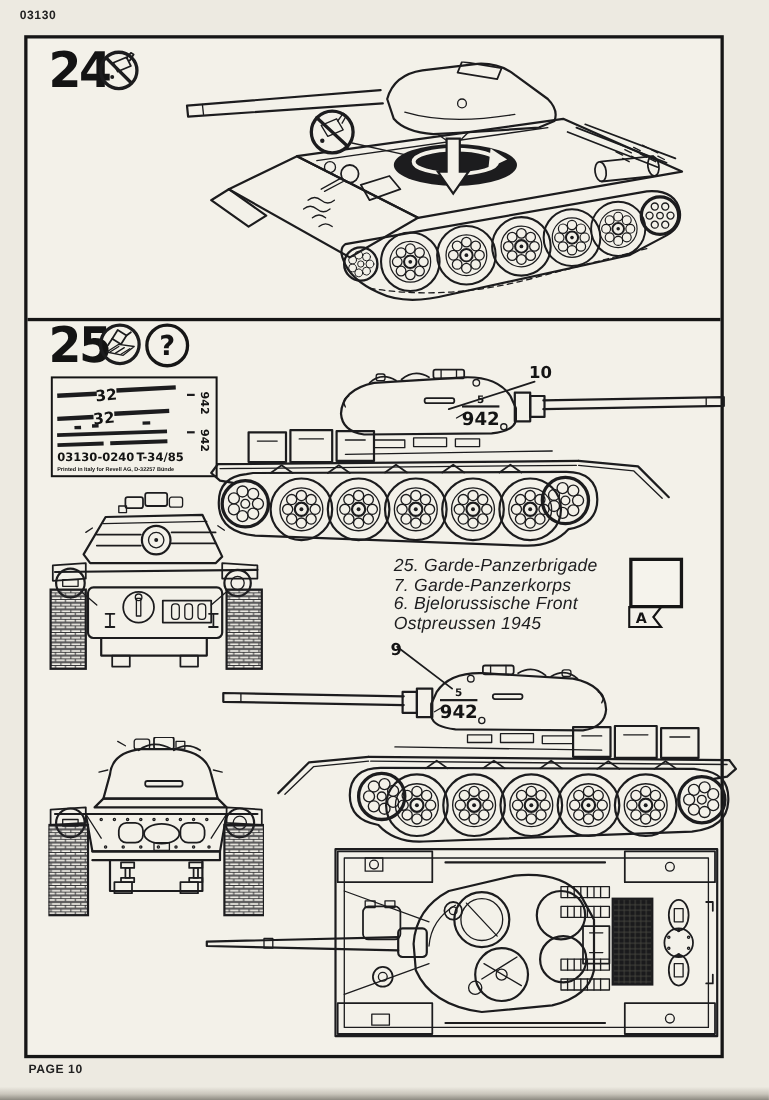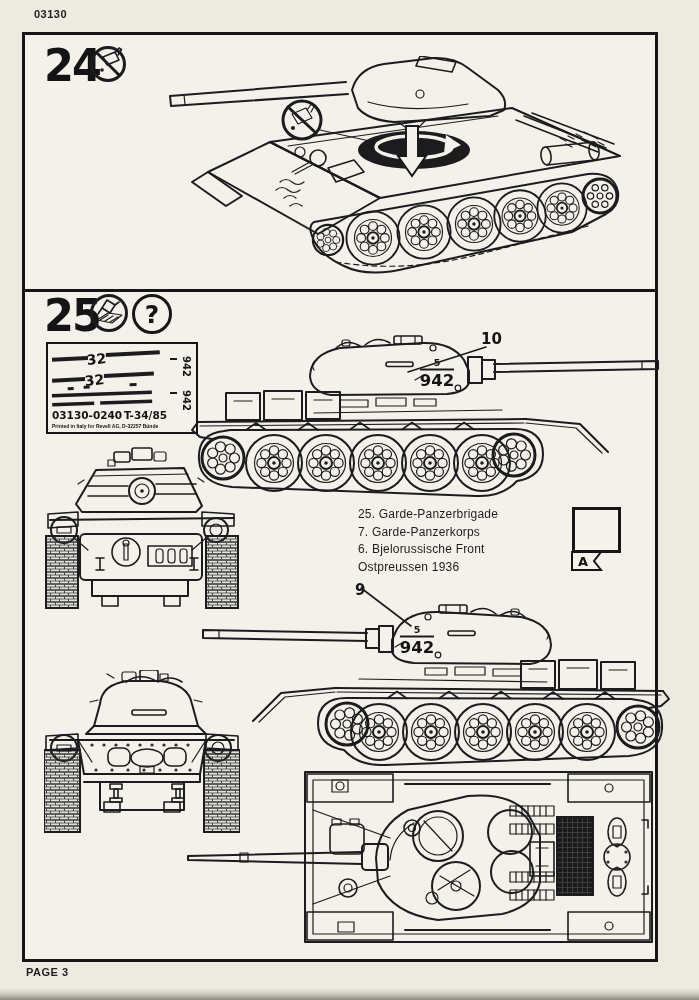--- a/index.html
+++ b/index.html
@@ -20,21 +20,21 @@
     font-size:43px;line-height:1;letter-spacing:-2px;color:#141414;
     transform:scaleY(1.04);
   }
   .divider{height:3px;background:#161616;}
   .q-icon{
     width:34px;height:34px;border:3px solid #161616;border-radius:50%;
     display:flex;align-items:center;justify-content:center;
     font-family:"DejaVu Sans",sans-serif;font-weight:bold;font-size:25px;color:#141414;
     background:#f3f1e9;
   }
-  .unit-text{font-size:12px;line-height:17.5px;letter-spacing:.2px;color:#1d1d1f;}
+  .unit-text{font-size:16px;line-height:17.5px;letter-spacing:.2px;color:#1d1d1f;font-style:italic;}
   .swatch{
     width:43px;height:40px;border:3px solid #161616;background:#f5f3ec;
   }
   .callout{
     font-family:"DejaVu Sans",sans-serif;font-weight:bold;font-size:15px;color:#141414;
   }
   .bottom-shadow{
     left:0;top:988px;width:699px;height:12px;
     background:linear-gradient(#edeae1 0%, #c9c5bb 55%, #8d8a81 100%);
   }
@@ -136,23 +136,23 @@
       <use href="#endwheel" transform="translate(324,124)"></use>
       <use href="#roadwheel" transform="translate(84,132)"></use>
       <use href="#roadwheel" transform="translate(136,132)"></use>
       <use href="#roadwheel" transform="translate(188,132)"></use>
       <use href="#roadwheel" transform="translate(240,132)"></use>
       <use href="#roadwheel" transform="translate(292,132)"></use>
     </g>
   </defs>
 </svg>
 
-<div class="abs tiny-code" style="left:34px;top:8px;">03130</div>
+<div class="abs tiny-code" style="left:18px;top:8px;">03130</div>
 <div class="abs page-border"></div>
-<div class="abs tiny-code" style="left:26px;top:966px;">PAGE 3</div>
+<div class="abs tiny-code" style="left:26px;top:966px;">PAGE 10</div>
 <div class="abs divider" style="left:25px;top:289px;width:630px;"></div>
 
 <div class="abs step-num" style="left:44px;top:44px;">24</div>
 
 <svg class="abs" style="left:88px;top:44px;" width="40" height="40" viewBox="0 0 40 40">
   <circle cx="20" cy="20" r="16.5" class="ln3"></circle>
   <polygon points="15,13 27,8 31,16 19,21" class="ln15"></polygon>
   <path class="ln15" d="M27,9 l4,-5 l2.5,1.5 l-3.5,5.5"></path>
   <circle cx="14" cy="26" r="1.8" class="fillk"></circle>
   <path class="ln3" d="M9,9 L31,31"></path>
@@ -307,21 +307,21 @@
   <rect x="58" y="150" width="16" height="10" class="ln15"></rect>
   <rect x="120" y="150" width="16" height="10" class="ln15"></rect>
   <rect x="2" y="90" width="32" height="72" fill="url(#brick)" stroke="#1c1c1e" stroke-width="2"></rect>
   <rect x="162" y="90" width="32" height="72" fill="url(#brick)" stroke="#1c1c1e" stroke-width="2"></rect>
 </svg>
 
 <div class="abs unit-text" style="left:358px;top:506px;">
   <div>25. Garde-Panzerbrigade</div>
   <div>7. Garde-Panzerkorps</div>
   <div>6. Bjelorussische Front</div>
-  <div>Ostpreussen 1936</div>
+  <div>Ostpreussen 1945</div>
 </div>
 
 <div class="abs swatch" style="left:572px;top:507px;"></div>
 <svg class="abs" style="left:571px;top:551px;" width="34" height="20" viewBox="0 0 34 20">
   <polygon points="1,1 30,1 23,10 30,19 1,19" class="paperf" stroke="#141414" stroke-width="2"></polygon>
   <text x="12" y="15" font-size="13" text-anchor="middle" class="svgtxt">A</text>
 </svg>
 
 <div class="abs callout" style="left:355px;top:581px;">9</div>
 

